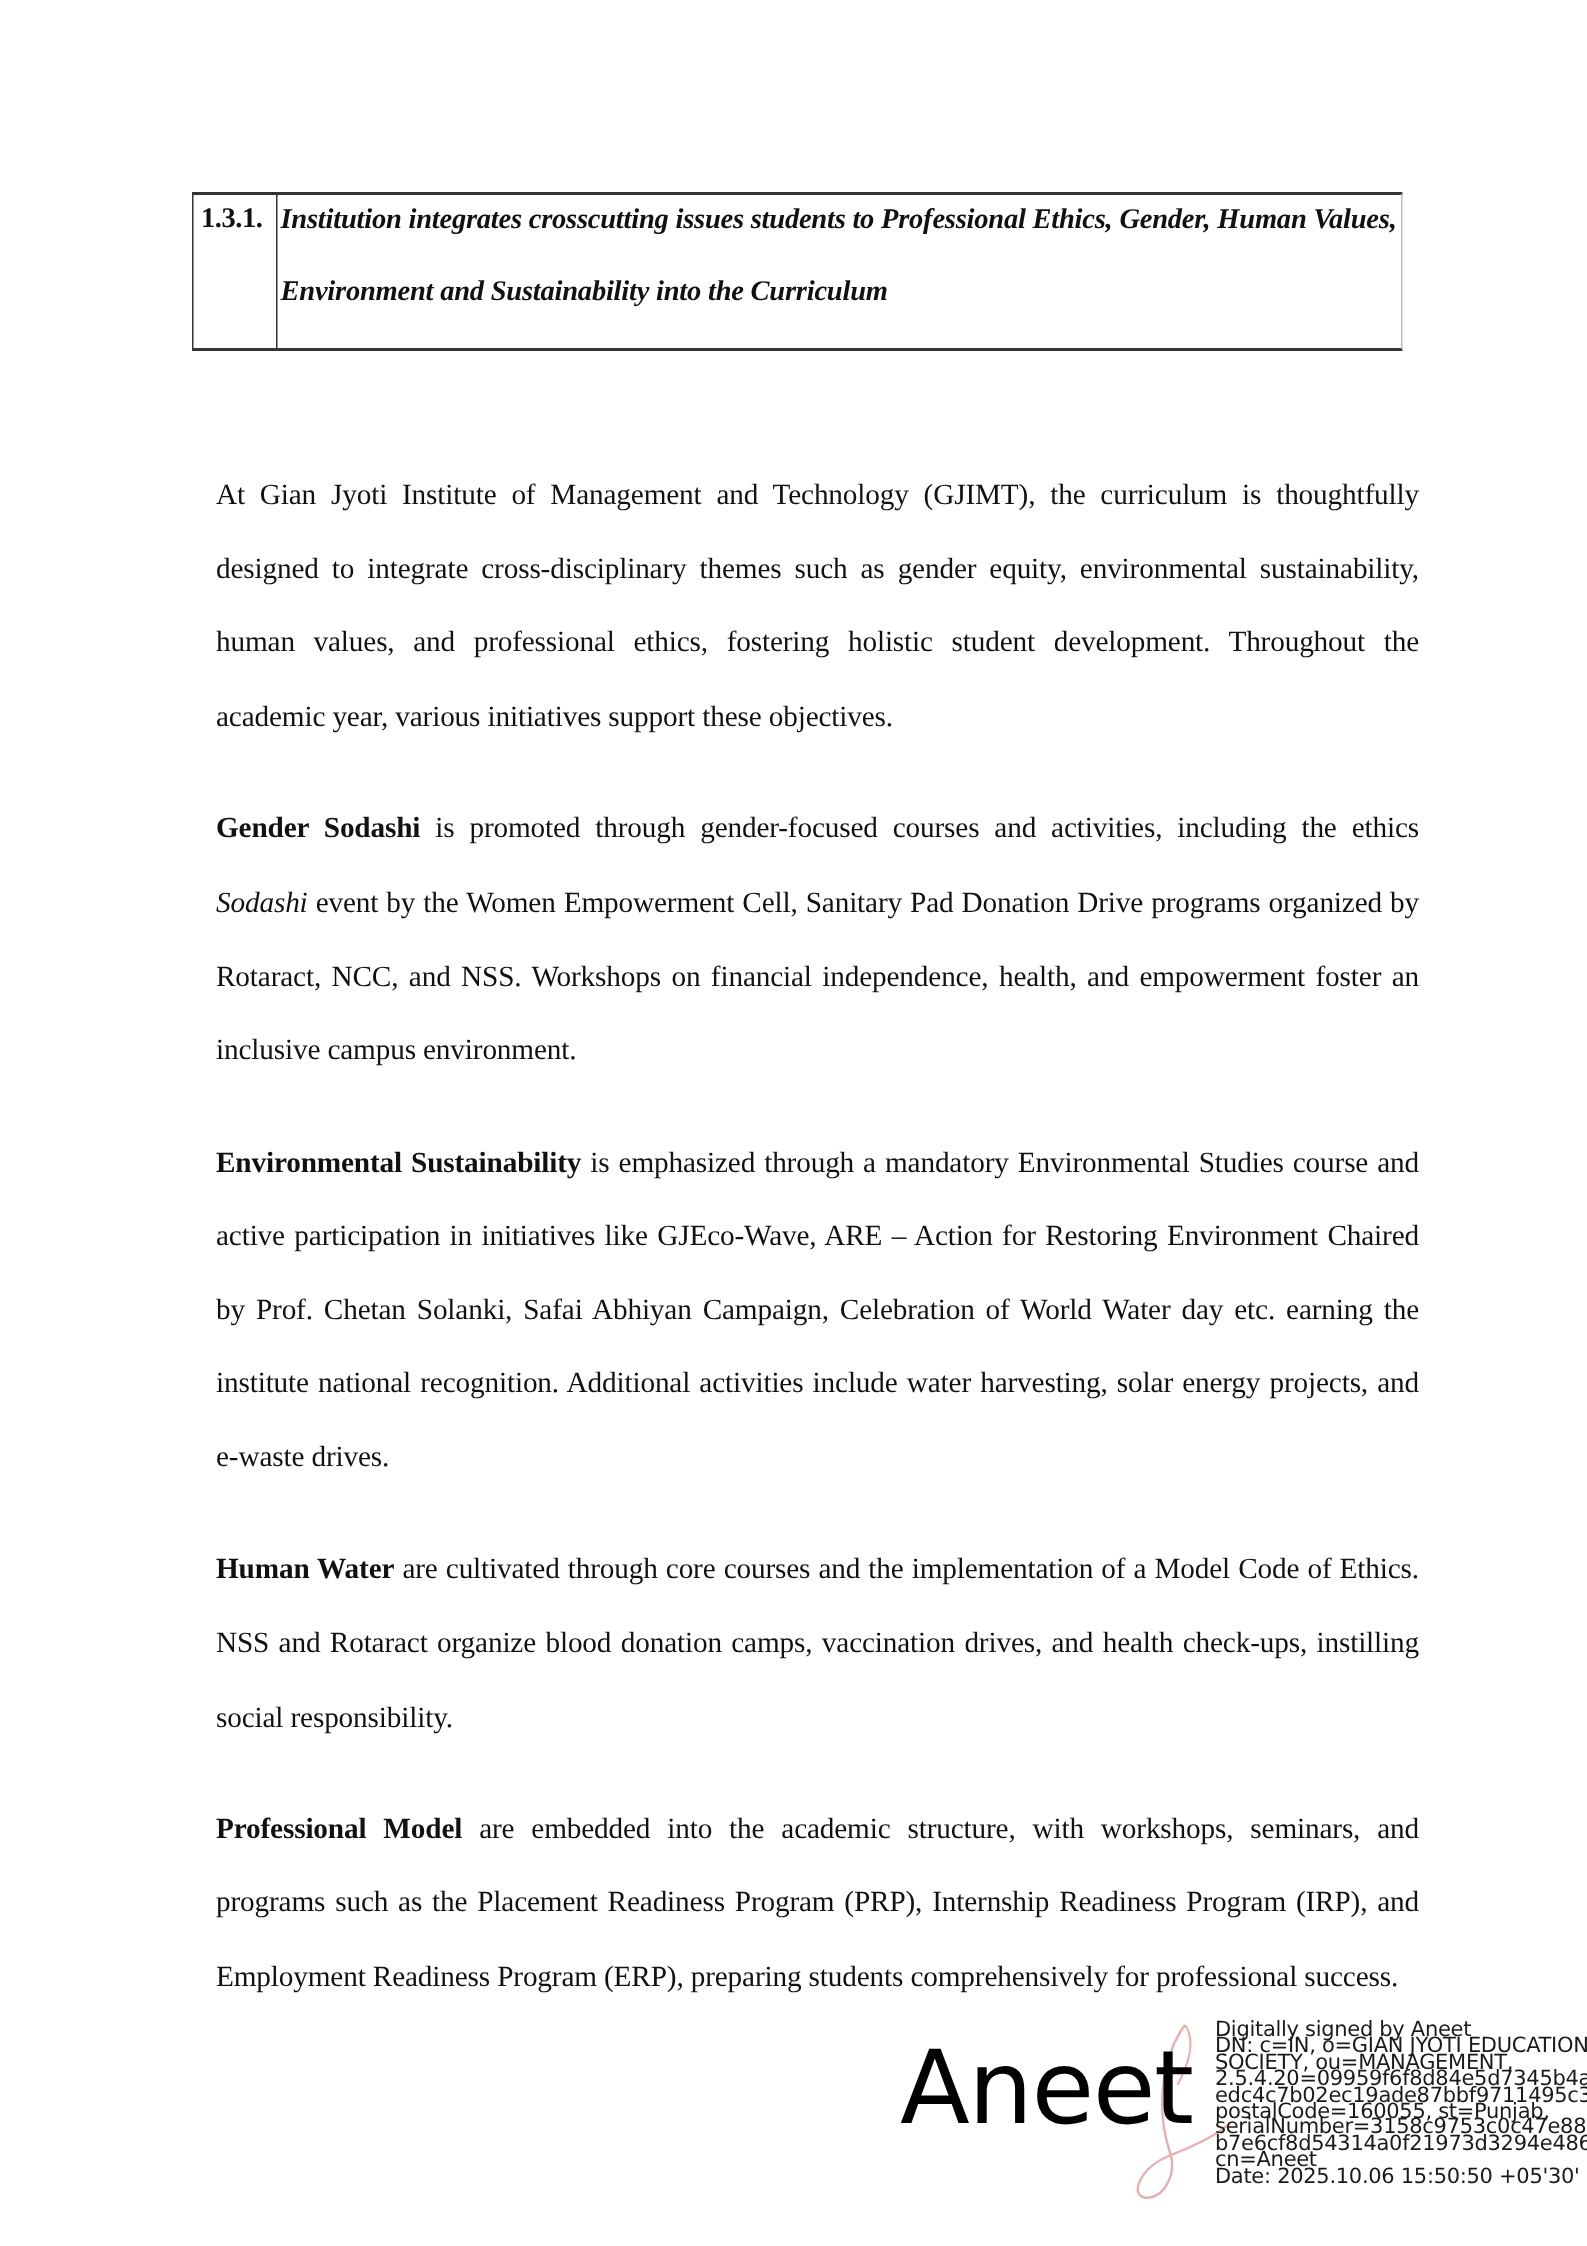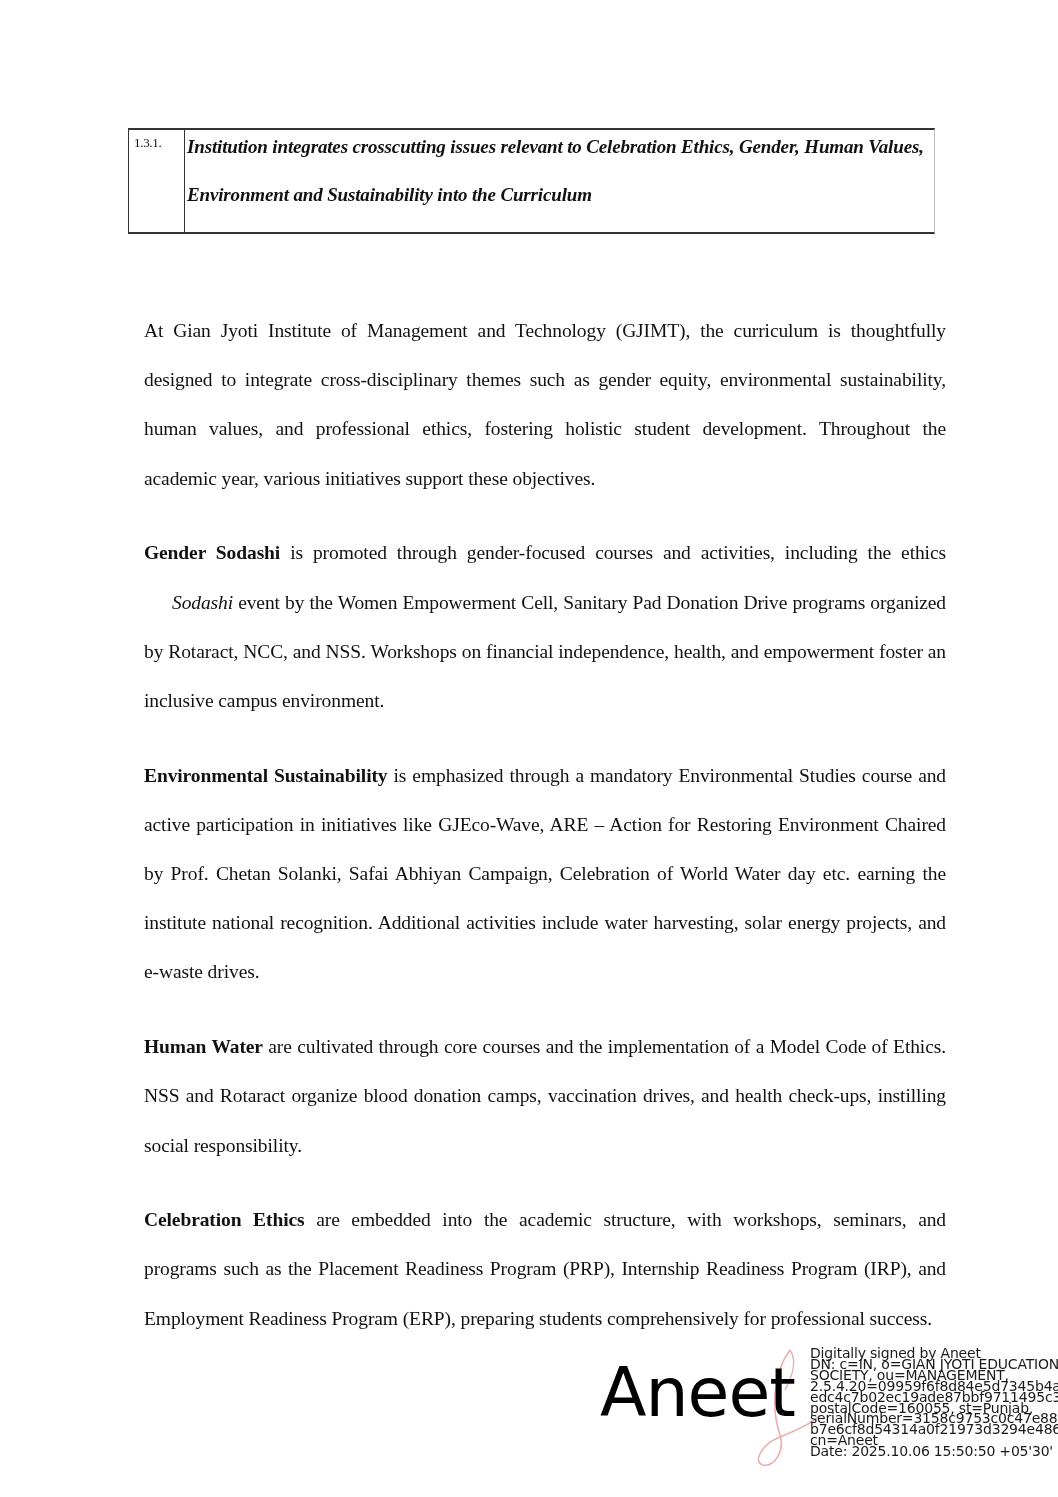--- a/index.html
+++ b/index.html
@@ -32,22 +32,22 @@
     border-bottom: 2px solid #333333;
     border-left: 1.5px solid #333333;
     border-right: 1px solid #bdbdbd;
     box-sizing: border-box;
     display: flex;
   }
   .criterion-number {
     width: 56px;
     border-right: 1.5px solid #333333;
     box-sizing: border-box;
-    font-weight: normal;
-    font-size: 13px;
+    font-weight: bold;
+    font-size: 19px;
     padding: 5px 0 0 5px;
     letter-spacing: -0.3px;
   }
   .criterion-title {
     flex: 1;
     font-weight: bold;
     font-style: italic;
     font-size: 19px;
     line-height: 48px;
     padding: 0 0 0 2px;
@@ -62,21 +62,21 @@
     width: 802px;
   }
   .para {
     font-size: 19.5px;
     line-height: 49.2px;
     text-align: justify;
     margin: 0 0 25.5px 0;
     letter-spacing: -0.1px;
   }
   .para b { font-weight: bold; }
-  .para i { font-style: italic; margin-left: 28px; }
+  .para i { font-style: italic; }
 
   
   .signature {
     position: absolute;
     left: 600px;
     top: 1345px;
     width: 440px;
     height: 130px;
   }
   .sig-name {
@@ -108,33 +108,33 @@
     letter-spacing: -0.2px;
   }
 </style>
 </head>
 <body>
 
 <div class="page">
 
   <div class="criterion-table">
     <div class="criterion-number">1.3.1.</div>
-    <div class="criterion-title">Institution integrates crosscutting issues relevant to Celebration Ethics, Gender, Human Values, Environment and Sustainability into the Curriculum</div>
+    <div class="criterion-title">Institution integrates crosscutting issues students to Professional Ethics, Gender, Human Values, Environment and Sustainability into the Curriculum</div>
   </div>
 
   <div class="content">
     <p class="para">At Gian Jyoti Institute of Management and Technology (GJIMT), the curriculum is thoughtfully designed to integrate cross-disciplinary themes such as gender equity, environmental sustainability, human values, and professional ethics, fostering holistic student development. Throughout the academic year, various initiatives support these objectives.</p>
 
     <p class="para"><b>Gender Sodashi</b><span> is promoted through gender-focused courses and activities, including the ethics </span><i>Sodashi</i><span> event by the Women Empowerment Cell, Sanitary Pad Donation Drive programs organized by Rotaract, NCC, and NSS. Workshops on financial independence, health, and empowerment foster an inclusive campus environment.</span></p>
 
     <p class="para"><b>Environmental Sustainability</b><span> is emphasized through a mandatory Environmental Studies course and active participation in initiatives like GJEco-Wave, ARE – Action for Restoring Environment Chaired by Prof. Chetan Solanki, Safai Abhiyan Campaign, Celebration of World Water day etc. earning the institute national recognition. Additional activities include water harvesting, solar energy projects, and e-waste drives.</span></p>
 
     <p class="para"><b>Human Water</b><span> are cultivated through core courses and the implementation of a Model Code of Ethics. NSS and Rotaract organize blood donation camps, vaccination drives, and health check-ups, instilling social responsibility.</span></p>
 
-    <p class="para"><b>Celebration Ethics</b><span> are embedded into the academic structure, with workshops, seminars, and programs such as the Placement Readiness Program (PRP), Internship Readiness Program (IRP), and Employment Readiness Program (ERP), preparing students comprehensively for professional success.</span></p>
+    <p class="para"><b>Professional Model</b><span> are embedded into the academic structure, with workshops, seminars, and programs such as the Placement Readiness Program (PRP), Internship Readiness Program (IRP), and Employment Readiness Program (ERP), preparing students comprehensively for professional success.</span></p>
   </div>
 
   <div class="signature">
     <svg class="sig-mark" viewBox="0 0 90 125">
       <path d="M55 5 C40 25, 35 60, 45 90 C50 105, 40 122, 28 120 C18 118, 25 100, 45 92 C60 86, 78 78, 85 70" fill="none" stroke="#e8a0a0" stroke-width="1.6" opacity="0.85"></path>
       <path d="M55 5 C62 15, 58 30, 50 45" fill="none" stroke="#e8a0a0" stroke-width="1.4" opacity="0.85"></path>
     </svg>
     <div class="sig-name">Aneet</div>
     <div class="sig-details">Digitally signed by Aneet
 DN: c=IN, o=GIAN JYOTI EDUCATIONAL

